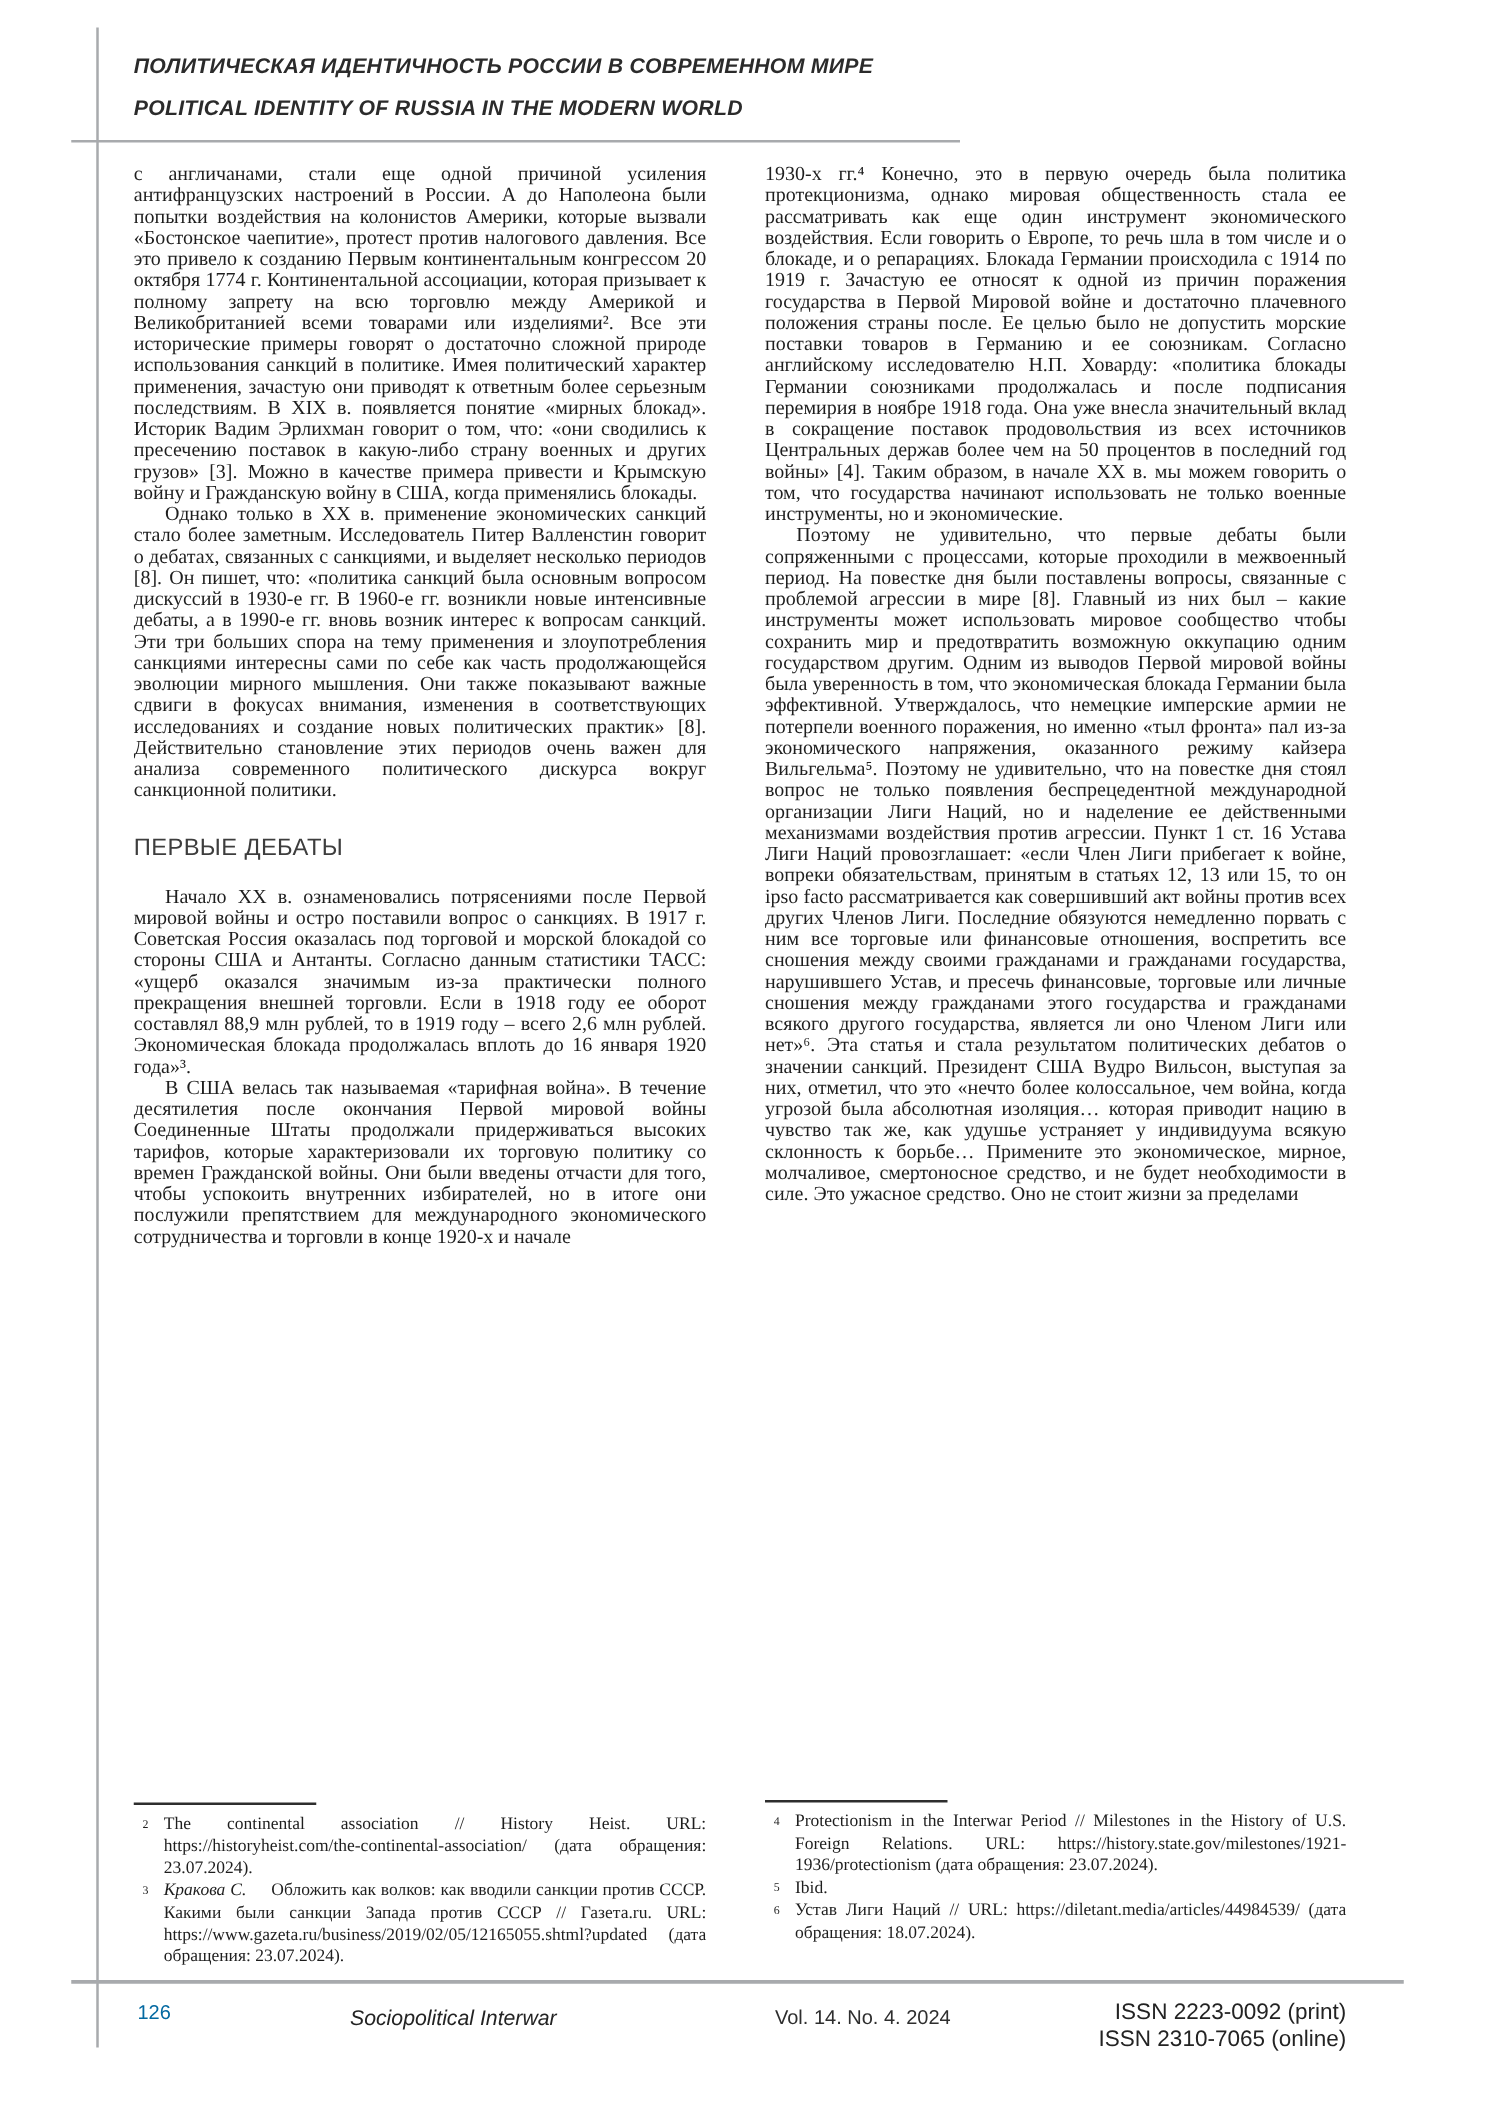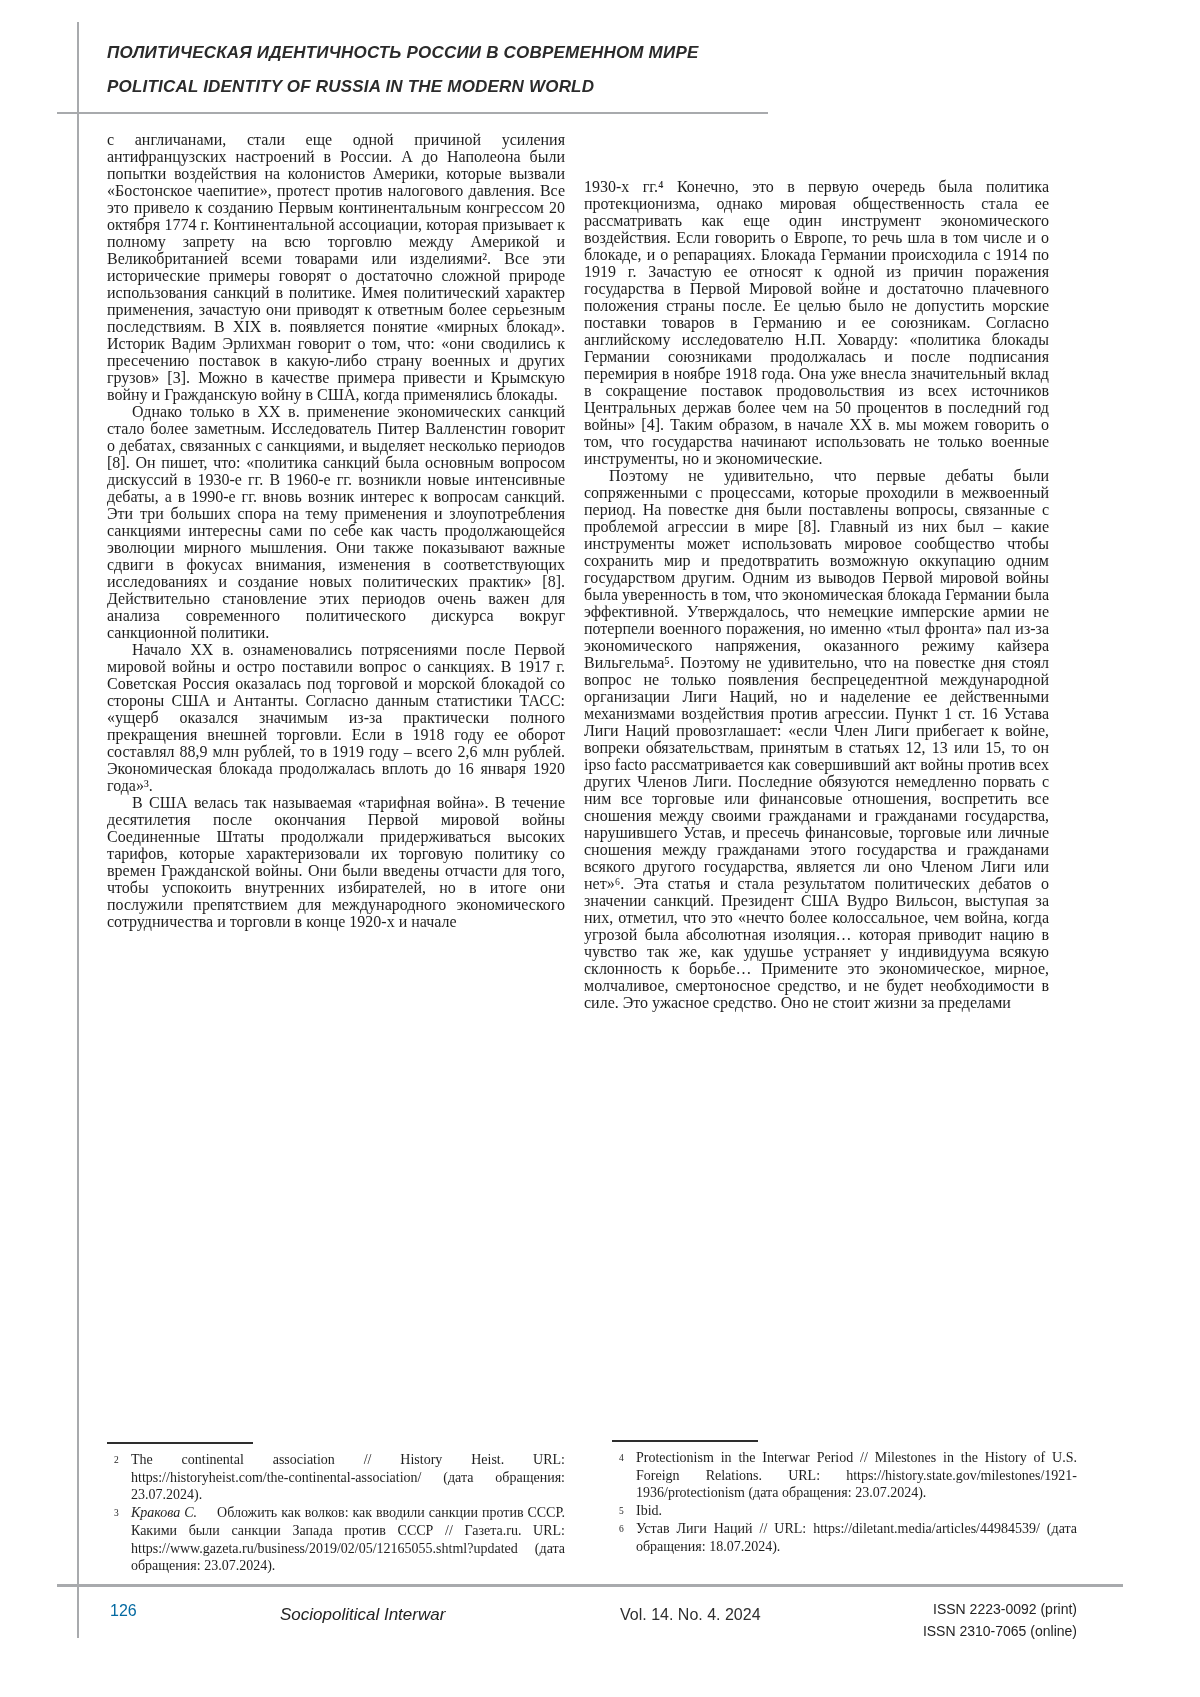--- a/index.html
+++ b/index.html
@@ -12,21 +12,21 @@
   .hrule-bottom{position:absolute;left:57px;top:1584px;width:1066px;height:3px;background:#a8aaad;}
 
   .running-head{
     position:absolute;left:107px;top:36px;width:1000px;
     font-family:"Liberation Sans",sans-serif;font-style:italic;font-weight:700;
     font-size:17px;line-height:34px;color:#2b2b2b;letter-spacing:.2px;
   }
 
   .col{position:absolute;top:131px;overflow:hidden;height:1302px;}
   .col-left{left:107px;width:458px;}
-  .col-right{left:584px;width:465px;margin-top:47px;}
+  .col-right{left:612px;width:465px;}
   .col p{
     margin:0;text-align:justify;font-size:16px;line-height:17px;color:#1e1e1e;
   }
   .col p.indent{text-indent:25px;}
   .section-heading{
     font-family:"Liberation Sans",sans-serif;font-weight:400;
     font-size:19px;color:#3d3d3d;letter-spacing:.3px;
     margin:27px 0 19px 0;
   }
 
@@ -47,38 +47,39 @@
     position:absolute;left:280px;top:1605px;
     font-family:"Liberation Sans",sans-serif;font-style:italic;font-weight:500;
     font-size:17px;color:#232323;
   }
   .volume-info{
     position:absolute;left:620px;top:1606px;
     font-family:Liberation Sans, sans-serif;font-size:16px;color:#2e2e2e;
   }
   .issn-block{
     position:absolute;right:123px;top:1598px;text-align:right;
-    font-family:"Liberation Sans",sans-serif;font-size:14px;line-height:22px;color:#232323;
+    font-family:"Liberation Sans",sans-serif;font-size:18px;line-height:22px;color:#232323;
   }
 </style>
 </head>
 <body>
 
 <div class="vrule"></div>
 
 <div class="running-head">
   <div>ПОЛИТИЧЕСКАЯ ИДЕНТИЧНОСТЬ РОССИИ В СОВРЕМЕННОМ МИРЕ</div>
   <div>POLITICAL IDENTITY OF RUSSIA IN THE MODERN WORLD</div>
 </div>
 
 <div class="hrule-top"></div>
 
 <div class="col col-left">
   <p>с англичанами, стали еще одной причиной усиления антифранцузских настроений в России. А до Наполеона были попытки воздействия на колонистов Америки, которые вызвали «Бостонское чаепитие», протест против налогового давления. Все это привело к созданию Первым континентальным конгрессом 20 октября 1774 г. Континентальной ассоциации, которая призывает к полному запрету на всю торговлю между Америкой и Великобританией всеми товарами или изделиями². Все эти исторические примеры говорят о достаточно сложной природе использования санкций в политике. Имея политический характер применения, зачастую они приводят к ответным более серьезным последствиям. В XIX в. появляется понятие «мирных блокад». Историк Вадим Эрлихман говорит о том, что: «они сводились к пресечению поставок в какую-либо страну военных и других грузов» [3]. Можно в качестве примера привести и Крымскую войну и Гражданскую войну в США, когда применялись блокады.</p>
   <p class="indent">Однако только в XX в. применение экономических санкций стало более заметным. Исследователь Питер Валленстин говорит о дебатах, связанных с санкциями, и выделяет несколько периодов [8]. Он пишет, что: «политика санкций была основным вопросом дискуссий в 1930-е гг. В 1960-е гг. возникли новые интенсивные дебаты, а в 1990-е гг. вновь возник интерес к вопросам санкций. Эти три больших спора на тему применения и злоупотребления санкциями интересны сами по себе как часть продолжающейся эволюции мирного мышления. Они также показывают важные сдвиги в фокусах внимания, изменения в соответствующих исследованиях и создание новых политических практик» [8]. Действительно становление этих периодов очень важен для анализа современного политического дискурса вокруг санкционной политики.</p>
+  <div class="section-heading">ПЕРВЫЕ ДЕБАТЫ</div>
   <p class="indent">Начало XX в. ознаменовались потрясениями после Первой мировой войны и остро поставили вопрос о санкциях. В 1917 г. Советская Россия оказалась под торговой и морской блокадой со стороны США и Антанты. Согласно данным статистики ТАСС: «ущерб оказался значимым из-за практически полного прекращения внешней торговли. Если в 1918 году ее оборот составлял 88,9 млн рублей, то в 1919 году – всего 2,6 млн рублей. Экономическая блокада продолжалась вплоть до 16 января 1920 года»³.</p>
   <p class="indent">В США велась так называемая «тарифная война». В течение десятилетия после окончания Первой мировой войны Соединенные Штаты продолжали придерживаться высоких тарифов, которые характеризовали их торговую политику со времен Гражданской войны. Они были введены отчасти для того, чтобы успокоить внутренних избирателей, но в итоге они послужили препятствием для международного экономического сотрудничества и торговли в конце 1920-х и начале</p>
 </div>
 
 <div class="col col-right">
   <p>1930-х гг.⁴ Конечно, это в первую очередь была политика протекционизма, однако мировая общественность стала ее рассматривать как еще один инструмент экономического воздействия. Если говорить о Европе, то речь шла в том числе и о блокаде, и о репарациях. Блокада Германии происходила с 1914 по 1919 г. Зачастую ее относят к одной из причин поражения государства в Первой Мировой войне и достаточно плачевного положения страны после. Ее целью было не допустить морские поставки товаров в Германию и ее союзникам. Согласно английскому исследователю Н.П. Ховарду: «политика блокады Германии союзниками продолжалась и после подписания перемирия в ноябре 1918 года. Она уже внесла значительный вклад в сокращение поставок продовольствия из всех источников Центральных держав более чем на 50 процентов в последний год войны» [4]. Таким образом, в начале XX в. мы можем говорить о том, что государства начинают использовать не только военные инструменты, но и экономические.</p>
   <p class="indent">Поэтому не удивительно, что первые дебаты были сопряженными с процессами, которые проходили в межвоенный период. На повестке дня были поставлены вопросы, связанные с проблемой агрессии в мире [8]. Главный из них был – какие инструменты может использовать мировое сообщество чтобы сохранить мир и предотвратить возможную оккупацию одним государством другим. Одним из выводов Первой мировой войны была уверенность в том, что экономическая блокада Германии была эффективной. Утверждалось, что немецкие имперские армии не потерпели военного поражения, но именно «тыл фронта» пал из-за экономического напряжения, оказанного режиму кайзера Вильгельма⁵. Поэтому не удивительно, что на повестке дня стоял вопрос не только появления беспрецедентной международной организации Лиги Наций, но и наделение ее действенными механизмами воздействия против агрессии. Пункт 1 ст. 16 Устава Лиги Наций провозглашает: «если Член Лиги прибегает к войне, вопреки обязательствам, принятым в статьях 12, 13 или 15, то он ipso facto рассматривается как совершивший акт войны против всех других Членов Лиги. Последние обязуются немедленно порвать с ним все торговые или финансовые отношения, воспретить все сношения между своими гражданами и гражданами государства, нарушившего Устав, и пресечь финансовые, торговые или личные сношения между гражданами этого государства и гражданами всякого другого государства, является ли оно Членом Лиги или нет»⁶. Эта статья и стала результатом политических дебатов о значении санкций. Президент США Вудро Вильсон, выступая за них, отметил, что это «нечто более колоссальное, чем война, когда угрозой была абсолютная изоляция… которая приводит нацию в чувство так же, как удушье устраняет у индивидуума всякую склонность к борьбе… Примените это экономическое, мирное, молчаливое, смертоносное средство, и не будет необходимости в силе. Это ужасное средство. Оно не стоит жизни за пределами</p>
 </div>
 
 <div class="footnotes footnotes-left">

